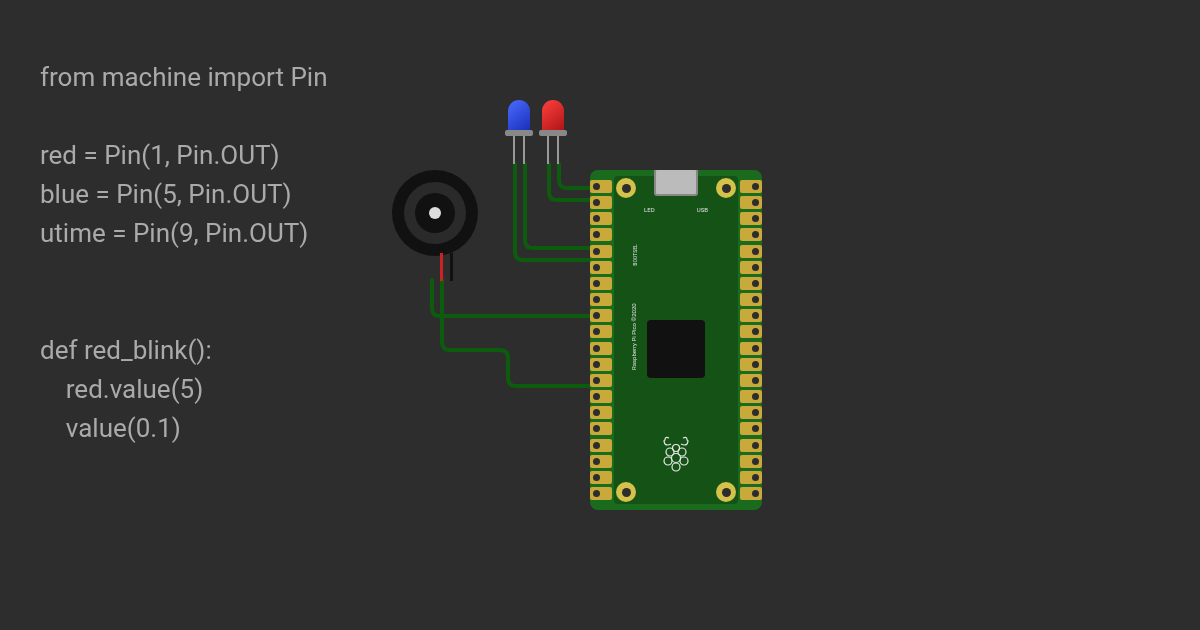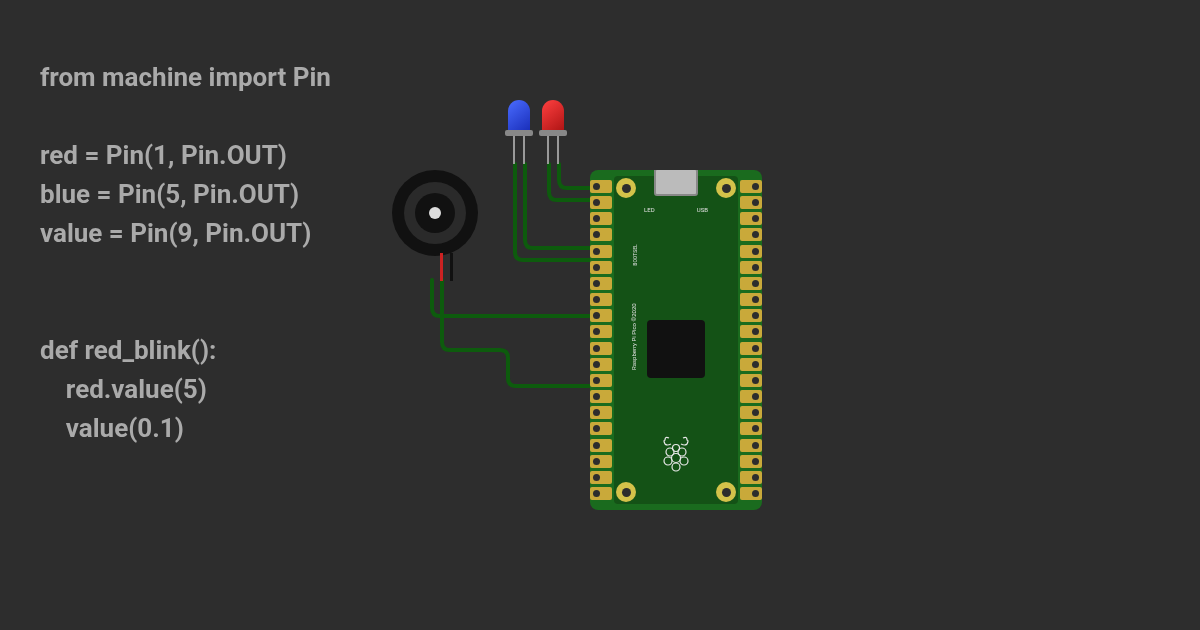--- a/index.html
+++ b/index.html
@@ -11,21 +11,21 @@
     overflow: hidden;
     position: relative;
   }
   .code-area {
     position: absolute;
     left: 40px;
     top: 58px;
     color: #aaaaaa;
     font-size: 26px;
     line-height: 1.5;
-    font-weight: 700;
+    font-weight: 400;
   }
   .code-line { white-space: pre; }
   .blank-line { height: 39px; }
   .circuit {
     position: absolute;
     left: 380px;
     top: 120px;
     width: 520px;
     height: 440px;
   }
@@ -254,21 +254,21 @@
   }
 </style>
 </head>
 <body>
 
 <div class="code-area" id="code-block">
     <div class="code-line">from machine import Pin</div>
     <div class="blank-line"></div>
     <div class="code-line">red = Pin(1, Pin.OUT)</div>
     <div class="code-line">blue = Pin(5, Pin.OUT)</div>
-    <div class="code-line">value = Pin(9, Pin.OUT)</div>
+    <div class="code-line">utime = Pin(9, Pin.OUT)</div>
     <div class="blank-line"></div>
     <div class="blank-line"></div>
     <div class="code-line">def red_blink():</div>
     <div class="code-line">    red.value(5)</div>
     <div class="code-line">    value(0.1)</div>
   </div>
 
 <div class="circuit">
 
   <svg class="wires" viewBox="0 0 520 440">

